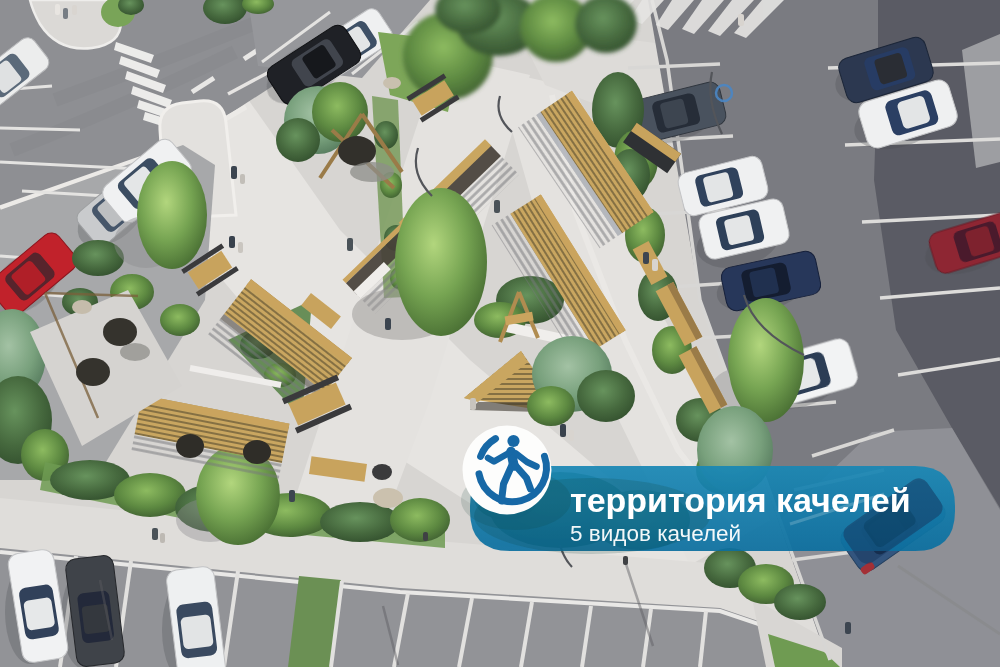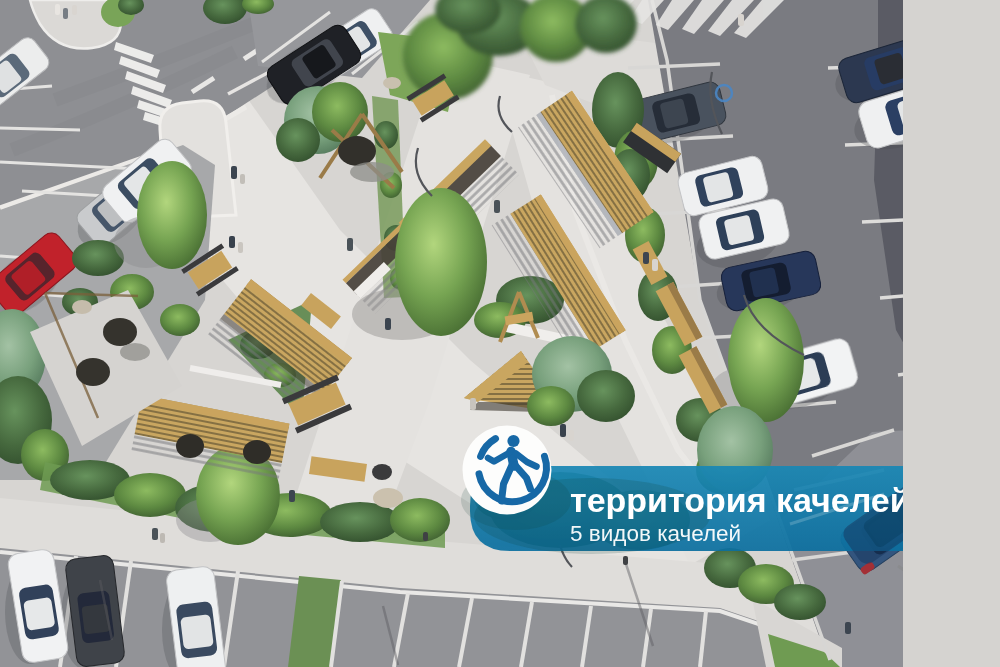--- a/index.html
+++ b/index.html
@@ -1,16 +1,16 @@
 <!DOCTYPE html>
 <html><head>
 <meta charset="utf-8">
 <style>
 html,body{margin:0;padding:0;background:#d5d3d0;}
-#stage{position:relative;width:903px;height:667px;overflow:hidden;font-family:"Liberation Sans", sans-serif;}
+#stage{position:relative;width:1000px;height:667px;overflow:hidden;font-family:"Liberation Sans", sans-serif;}
 </style>
 </head>
 <body>
 <div id="stage">
 <svg width="1000" height="667" viewBox="0 0 1000 667" xmlns="http://www.w3.org/2000/svg">
 <defs>
 <radialGradient id="conif" cx="42%" cy="38%" r="65%">
  <stop offset="0%" stop-color="#b2d67d"></stop>
           <stop offset="55%" stop-color="#76a452"></stop>
           <stop offset="100%" stop-color="#4a7034"></stop>

